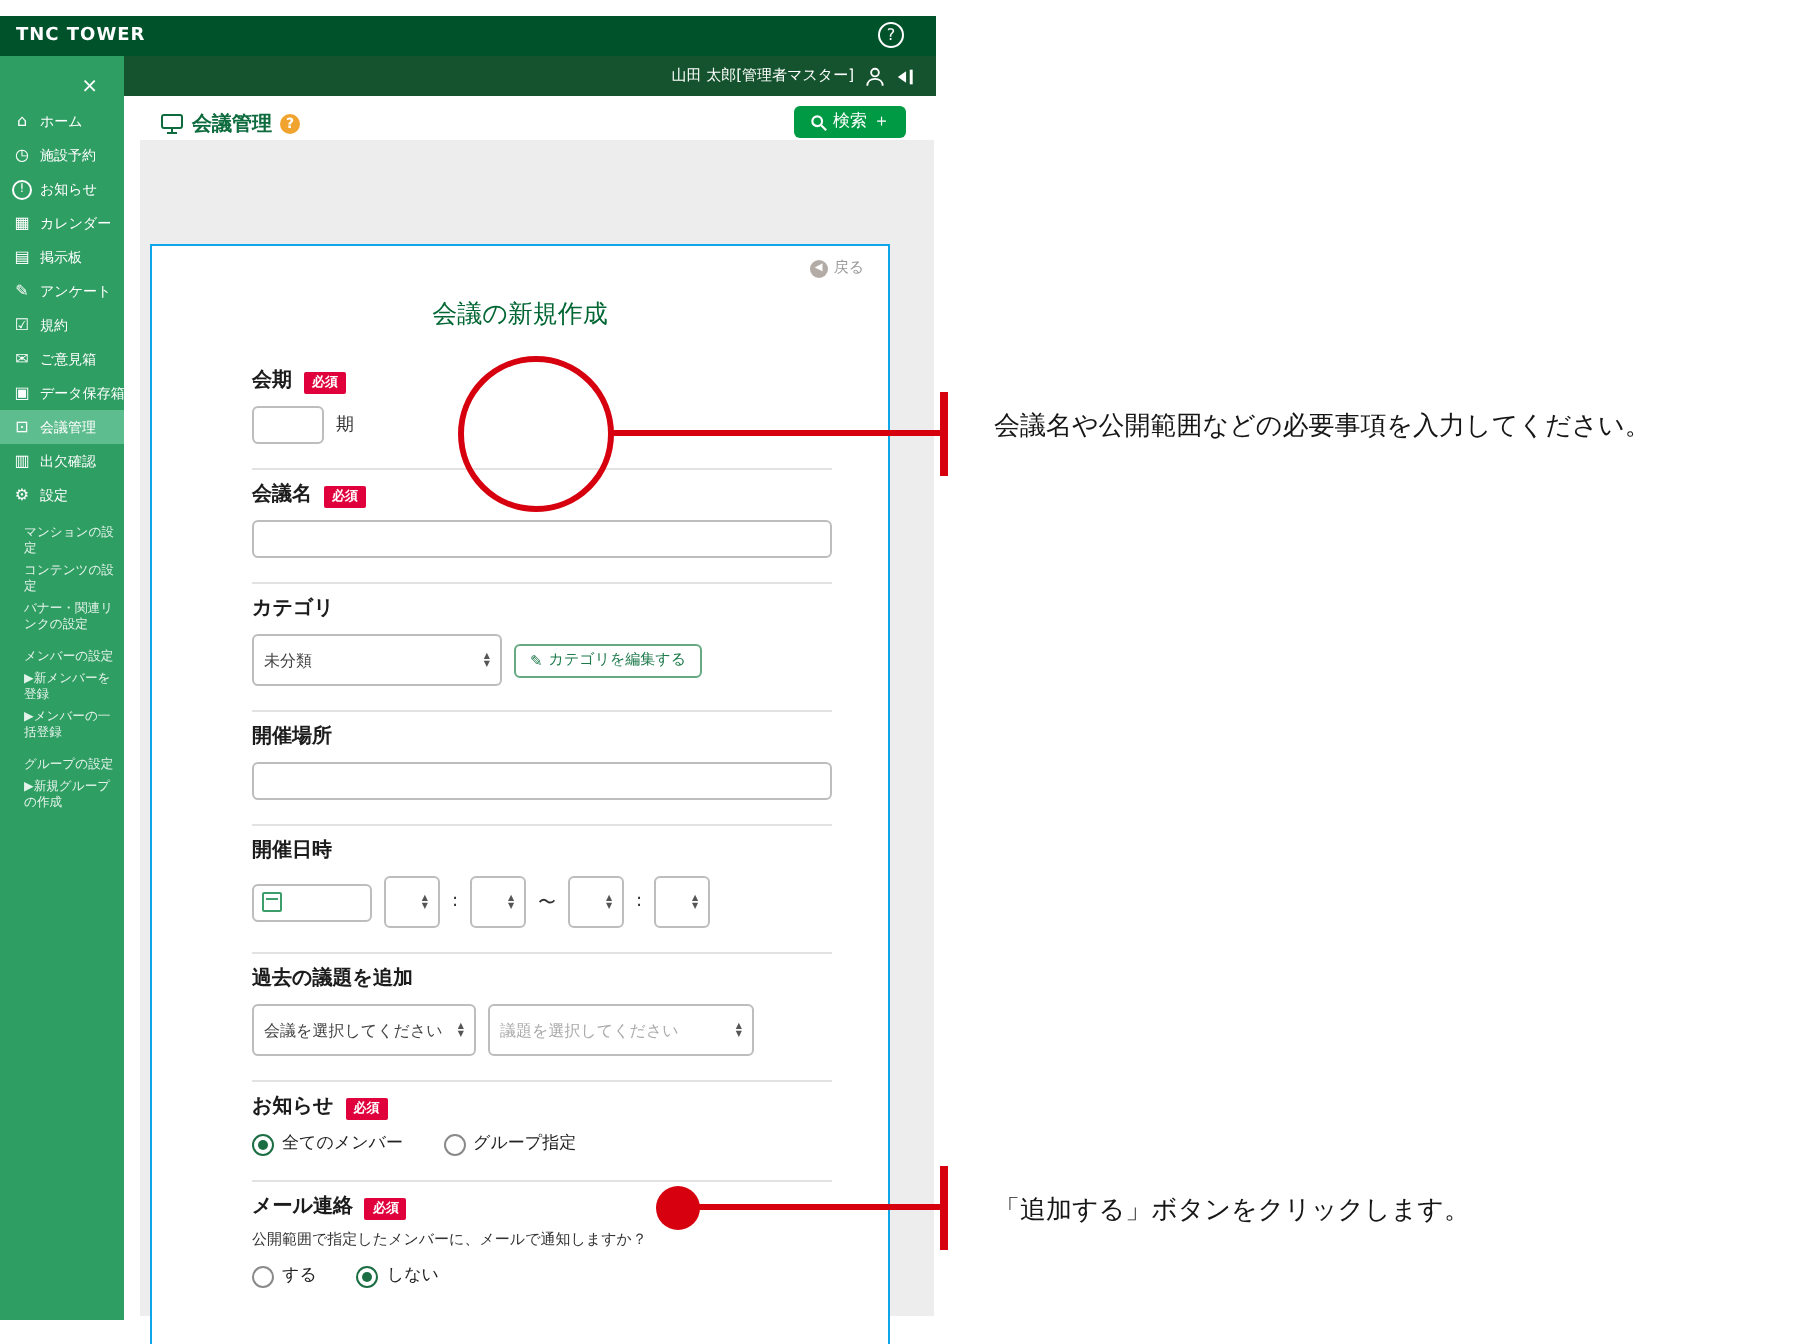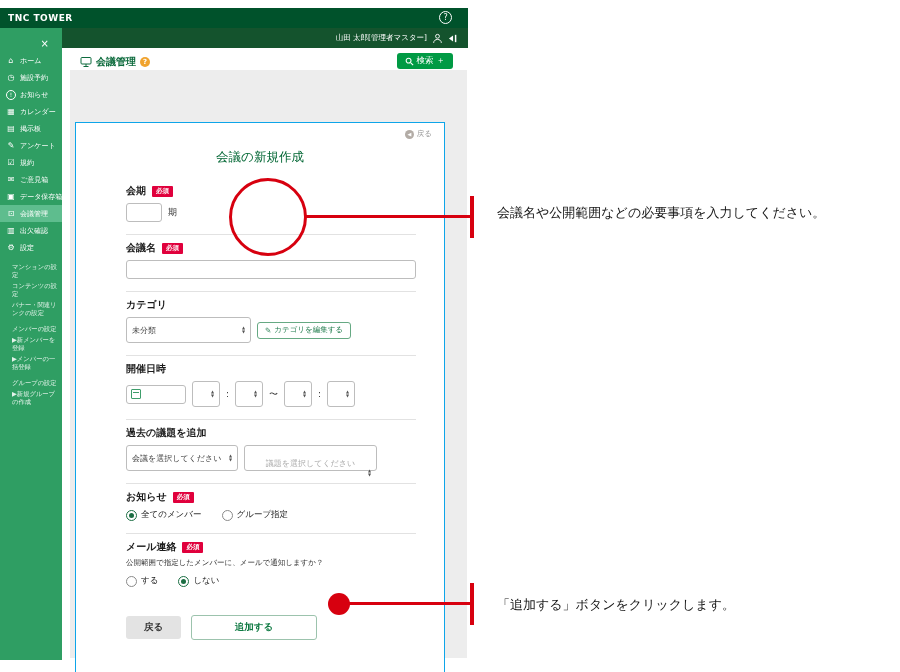--- a/index.html
+++ b/index.html
@@ -227,20 +227,28 @@
                     <span>▼</span>
                   </span>
               </div>
               <button class="edit-btn">
                 <span>✎</span>
                 <span>カテゴリを編集する</span>
               </button>
             </div>
           </div>
 
+          <div class="field">
+            <div class="flabel">
+              <span>開催場所</span>
+            </div>
+            <div class="ctrl-row">
+              <input class="tinput w-full" value="" style="">
+            </div>
+          </div>
 
           <div class="field">
             <div class="flabel">
               <span>開催日時</span>
             </div>
             <div class="ctrl-row">
               <div class="date-box">
                 <span class="cal-icon"></span>
               </div>
               <div class="sel time-sel">
@@ -278,21 +286,21 @@
               <span>過去の議題を追加</span>
             </div>
             <div class="ctrl-row">
               <div class="sel" style="width:112px;">
                 <span>会議を選択してください</span>
                 <span class="spin">
                     <span>▲</span>
                     <span>▼</span>
                   </span>
               </div>
-              <div class="sel placeholder" style="width:133px;flex-direction:column;">
+              <div class="sel placeholder" style="width:133px;">
                 <span>議題を選択してください</span>
                 <span class="spin">
                     <span>▲</span>
                     <span>▼</span>
                   </span>
               </div>
             </div>
           </div>
 
           <div class="field">

